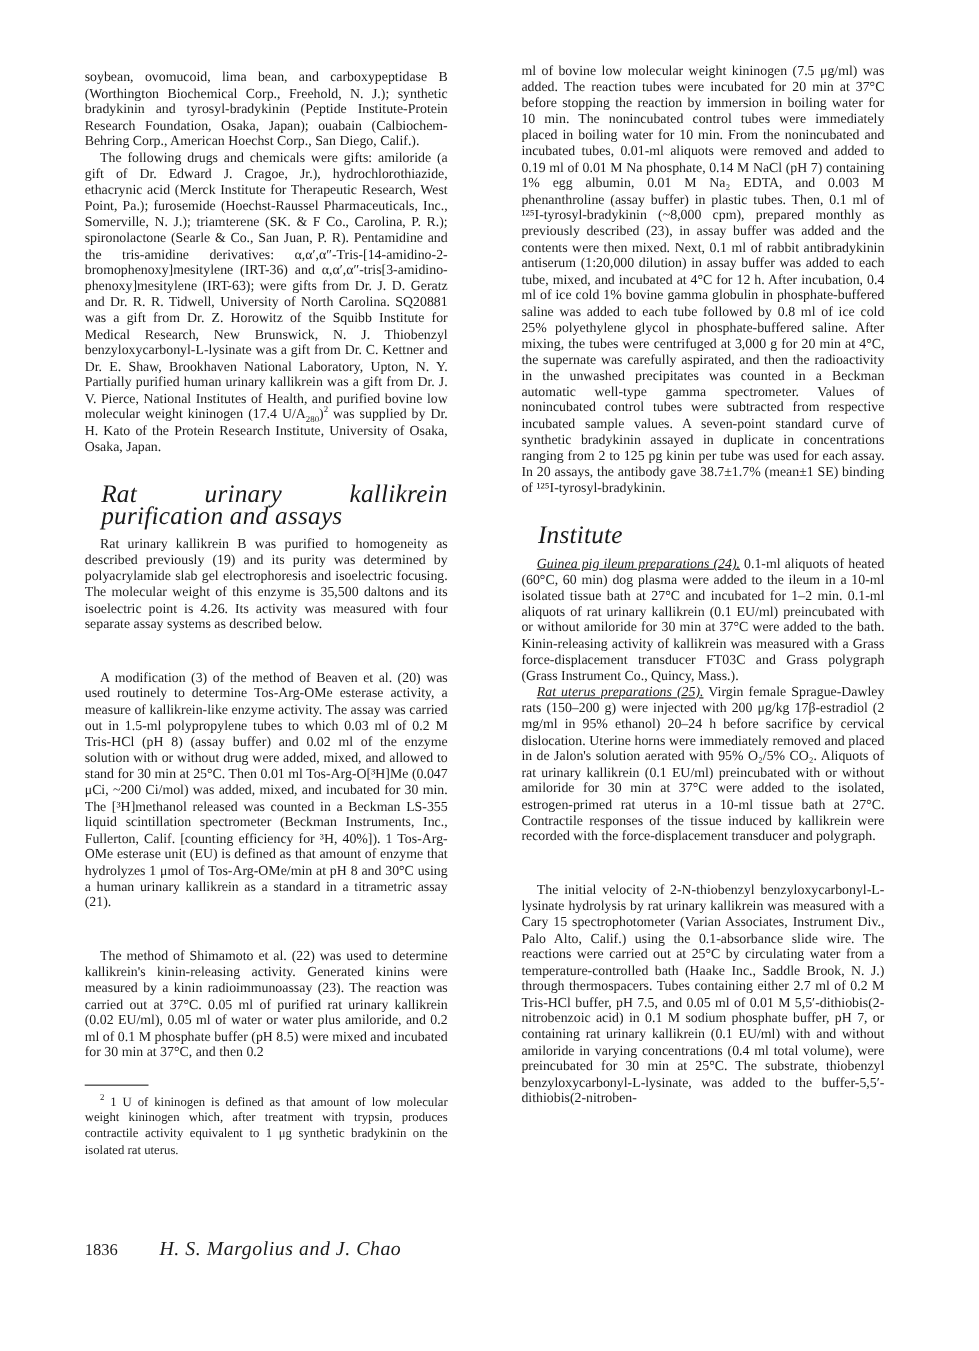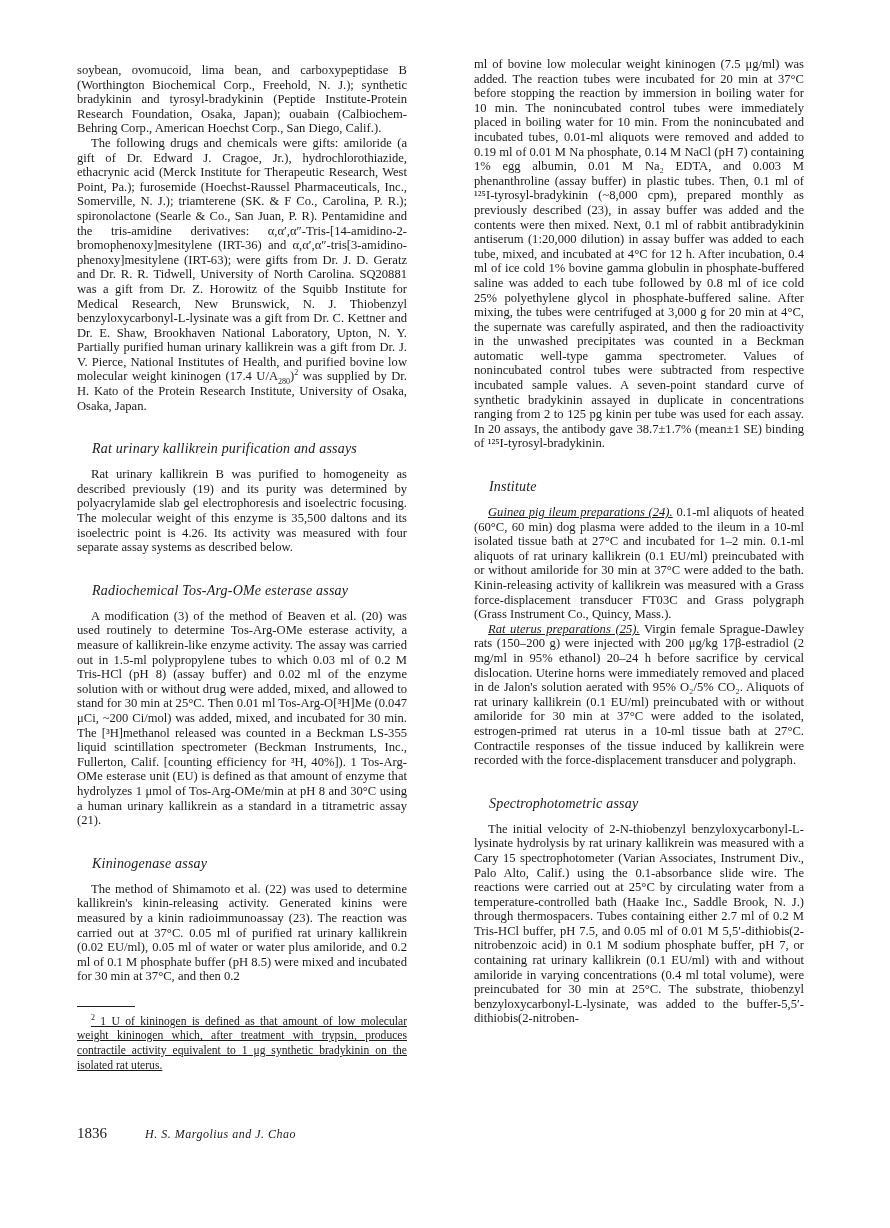--- a/index.html
+++ b/index.html
@@ -3,67 +3,64 @@
 <meta charset="utf-8">
 <style>
   html, body { margin: 0; padding: 0; background: #ffffff; }
   body { width: 890px; height: 1228px; position: relative; overflow: hidden;
          font-family: "Liberation Serif", "DejaVu Serif", serif; color: #1a1a1a; }
   .col { position: absolute; width: 330px; font-size: 12.6px; line-height: 14.6px; text-align: justify; }
   .col-left { left: 77px; top: 63px; }
   .col-right { left: 474px; top: 57px; }
   p { margin: 0; text-indent: 14px; }
   p.noind { text-indent: 0; }
-  h2 { font-style: italic; font-weight: normal; font-size: 14px; margin: 0; padding-left: 15px; line-height: 20px; letter-spacing: 0.2px; }
+  h2 { font-style: italic; font-weight: normal; font-size: 23px; margin: 0; padding-left: 15px; line-height: 20px; letter-spacing: 0.2px; }
   .sub { font-style: italic; text-decoration: underline; }
   .footnote-rule { width: 58px; border-top: 1.5px solid #222; margin: 0 0 8px 0; }
-  .footnote { font-size: 11.6px; line-height: 14.6px; text-indent: 14px; text-decoration: underline; }
+  .footnote { font-size: 11.6px; line-height: 14.6px; text-indent: 14px; }
   .footer { position: absolute; left: 77px; top: 1125px; font-size: 15px; }
   .footer .pg { display: inline-block; width: 68px; }
-  .footer .auth { font-style: italic; font-size: 12px; letter-spacing: 0.5px; }
+  .footer .auth { font-style: italic; font-size: 18px; letter-spacing: 0.5px; }
   sup { font-size: 8px; line-height: 0; }
   sub { font-size: 8px; line-height: 0; }
 </style>
 </head>
 <body>
 
 <div class="col col-left">
   <p class="noind">soybean, ovomucoid, lima bean, and carboxypeptidase B (Worthington Biochemical Corp., Freehold, N. J.); synthetic bradykinin and tyrosyl-bradykinin (Peptide Institute-Protein Research Foundation, Osaka, Japan); ouabain (Calbiochem-Behring Corp., American Hoechst Corp., San Diego, Calif.).</p>
   <p><span>The following drugs and chemicals were gifts: amiloride (a gift of Dr. Edward J. Cragoe, Jr.), hydrochlorothiazide, ethacrynic acid (Merck Institute for Therapeutic Research, West Point, Pa.); furosemide (Hoechst-Raussel Pharmaceuticals, Inc., Somerville, N. J.); triamterene (SK. &amp; F Co., Carolina, P. R.); spironolactone (Searle &amp; Co., San Juan, P. R). Pentamidine and the tris-amidine derivatives: α,α′,α″-Tris-[14-amidino-2-bromophenoxy]mesitylene (IRT-36) and α,α′,α″-tris[3-amidino-phenoxy]mesitylene (IRT-63); were gifts from Dr. J. D. Geratz and Dr. R. R. Tidwell, University of North Carolina. SQ20881 was a gift from Dr. Z. Horowitz of the Squibb Institute for Medical Research, New Brunswick, N. J. Thiobenzyl benzyloxycarbonyl-L-lysinate was a gift from Dr. C. Kettner and Dr. E. Shaw, Brookhaven National Laboratory, Upton, N. Y. Partially purified human urinary kallikrein was a gift from Dr. J. V. Pierce, National Institutes of Health, and purified bovine low molecular weight kininogen (17.4 U/A</span><sub>280</sub>)<sup>2</sup><span> was supplied by Dr. H. Kato of the Protein Research Institute, University of Osaka, Osaka, Japan.</span></p>
 
   <div style="height:26px"></div>
   <h2>Rat urinary kallikrein purification and assays</h2>
   <div style="height:8px"></div>
   <p>Rat urinary kallikrein B was purified to homogeneity as described previously (19) and its purity was determined by polyacrylamide slab gel electrophoresis and isoelectric focusing. The molecular weight of this enzyme is 35,500 daltons and its isoelectric point is 4.26. Its activity was measured with four separate assay systems as described below.</p>
 
   <div style="height:26px"></div>
-  <h2>Radiochemical Tos-Arg-OMe esterase assay</h2>
   <div style="height:8px"></div>
   <p>A modification (3) of the method of Beaven et al. (20) was used routinely to determine Tos-Arg-OMe esterase activity, a measure of kallikrein-like enzyme activity. The assay was carried out in 1.5-ml polypropylene tubes to which 0.03 ml of 0.2 M Tris-HCl (pH 8) (assay buffer) and 0.02 ml of the enzyme solution with or without drug were added, mixed, and allowed to stand for 30 min at 25°C. Then 0.01 ml Tos-Arg-O[³H]Me (0.047 μCi, ~200 Ci/mol) was added, mixed, and incubated for 30 min. The [³H]methanol released was counted in a Beckman LS-355 liquid scintillation spectrometer (Beckman Instruments, Inc., Fullerton, Calif. [counting efficiency for ³H, 40%]). 1 Tos-Arg-OMe esterase unit (EU) is defined as that amount of enzyme that hydrolyzes 1 μmol of Tos-Arg-OMe/min at pH 8 and 30°C using a human urinary kallikrein as a standard in a titrametric assay (21).</p>
 
   <div style="height:26px"></div>
-  <h2>Kininogenase assay</h2>
   <div style="height:8px"></div>
   <p>The method of Shimamoto et al. (22) was used to determine kallikrein's kinin-releasing activity. Generated kinins were measured by a kinin radioimmunoassay (23). The reaction was carried out at 37°C. 0.05 ml of purified rat urinary kallikrein (0.02 EU/ml), 0.05 ml of water or water plus amiloride, and 0.2 ml of 0.1 M phosphate buffer (pH 8.5) were mixed and incubated for 30 min at 37°C, and then 0.2</p>
 
   <div style="height:22px"></div>
   <div class="footnote-rule"></div>
   <p class="footnote"><sup>2</sup><span> 1 U of kininogen is defined as that amount of low molecular weight kininogen which, after treatment with trypsin, produces contractile activity equivalent to 1 μg synthetic bradykinin on the isolated rat uterus.</span></p>
 </div>
 
 <div class="col col-right">
   <p class="noind">ml of bovine low molecular weight kininogen (7.5 μg/ml) was added. The reaction tubes were incubated for 20 min at 37°C before stopping the reaction by immersion in boiling water for 10 min. The nonincubated control tubes were immediately placed in boiling water for 10 min. From the nonincubated and incubated tubes, 0.01-ml aliquots were removed and added to 0.19 ml of 0.01 M Na phosphate, 0.14 M NaCl (pH 7) containing 1% egg albumin, 0.01 M Na₂ EDTA, and 0.003 M phenanthroline (assay buffer) in plastic tubes. Then, 0.1 ml of ¹²⁵I-tyrosyl-bradykinin (~8,000 cpm), prepared monthly as previously described (23), in assay buffer was added and the contents were then mixed. Next, 0.1 ml of rabbit antibradykinin antiserum (1:20,000 dilution) in assay buffer was added to each tube, mixed, and incubated at 4°C for 12 h. After incubation, 0.4 ml of ice cold 1% bovine gamma globulin in phosphate-buffered saline was added to each tube followed by 0.8 ml of ice cold 25% polyethylene glycol in phosphate-buffered saline. After mixing, the tubes were centrifuged at 3,000 g for 20 min at 4°C, the supernate was carefully aspirated, and then the radioactivity in the unwashed precipitates was counted in a Beckman automatic well-type gamma spectrometer. Values of nonincubated control tubes were subtracted from respective incubated sample values. A seven-point standard curve of synthetic bradykinin assayed in duplicate in concentrations ranging from 2 to 125 pg kinin per tube was used for each assay. In 20 assays, the antibody gave 38.7±1.7% (mean±1 SE) binding of ¹²⁵I-tyrosyl-bradykinin.</p>
 
   <div style="height:26px"></div>
   <h2>Institute</h2>
   <div style="height:8px"></div>
   <p><span class="sub">Guinea pig ileum preparations (24).</span><span>  0.1-ml aliquots of heated (60°C, 60 min) dog plasma were added to the ileum in a 10-ml isolated tissue bath at 27°C and incubated for 1–2 min. 0.1-ml aliquots of rat urinary kallikrein (0.1 EU/ml) preincubated with or without amiloride for 30 min at 37°C were added to the bath. Kinin-releasing activity of kallikrein was measured with a Grass force-displacement transducer FT03C and Grass polygraph (Grass Instrument Co., Quincy, Mass.).</span></p>
   <p><span class="sub">Rat uterus preparations (25).</span><span>  Virgin female Sprague-Dawley rats (150–200 g) were injected with 200 μg/kg 17β-estradiol (2 mg/ml in 95% ethanol) 20–24 h before sacrifice by cervical dislocation. Uterine horns were immediately removed and placed in de Jalon's solution aerated with 95% O₂/5% CO₂. Aliquots of rat urinary kallikrein (0.1 EU/ml) preincubated with or without amiloride for 30 min at 37°C were added to the isolated, estrogen-primed rat uterus in a 10-ml tissue bath at 27°C. Contractile responses of the tissue induced by kallikrein were recorded with the force-displacement transducer and polygraph.</span></p>
 
   <div style="height:26px"></div>
-  <h2>Spectrophotometric assay</h2>
   <div style="height:8px"></div>
   <p>The initial velocity of 2-N-thiobenzyl benzyloxycarbonyl-L-lysinate hydrolysis by rat urinary kallikrein was measured with a Cary 15 spectrophotometer (Varian Associates, Instrument Div., Palo Alto, Calif.) using the 0.1-absorbance slide wire. The reactions were carried out at 25°C by circulating water from a temperature-controlled bath (Haake Inc., Saddle Brook, N. J.) through thermospacers. Tubes containing either 2.7 ml of 0.2 M Tris-HCl buffer, pH 7.5, and 0.05 ml of 0.01 M 5,5′-dithiobis(2-nitrobenzoic acid) in 0.1 M sodium phosphate buffer, pH 7, or containing rat urinary kallikrein (0.1 EU/ml) with and without amiloride in varying concentrations (0.4 ml total volume), were preincubated for 30 min at 25°C. The substrate, thiobenzyl benzyloxycarbonyl-L-lysinate, was added to the buffer-5,5′-dithiobis(2-nitroben-</p>
 </div>
 
 <div class="footer">
   <span class="pg">1836</span><span class="auth">H. S. Margolius and J. Chao</span>
 </div>
 
 </body></html>

